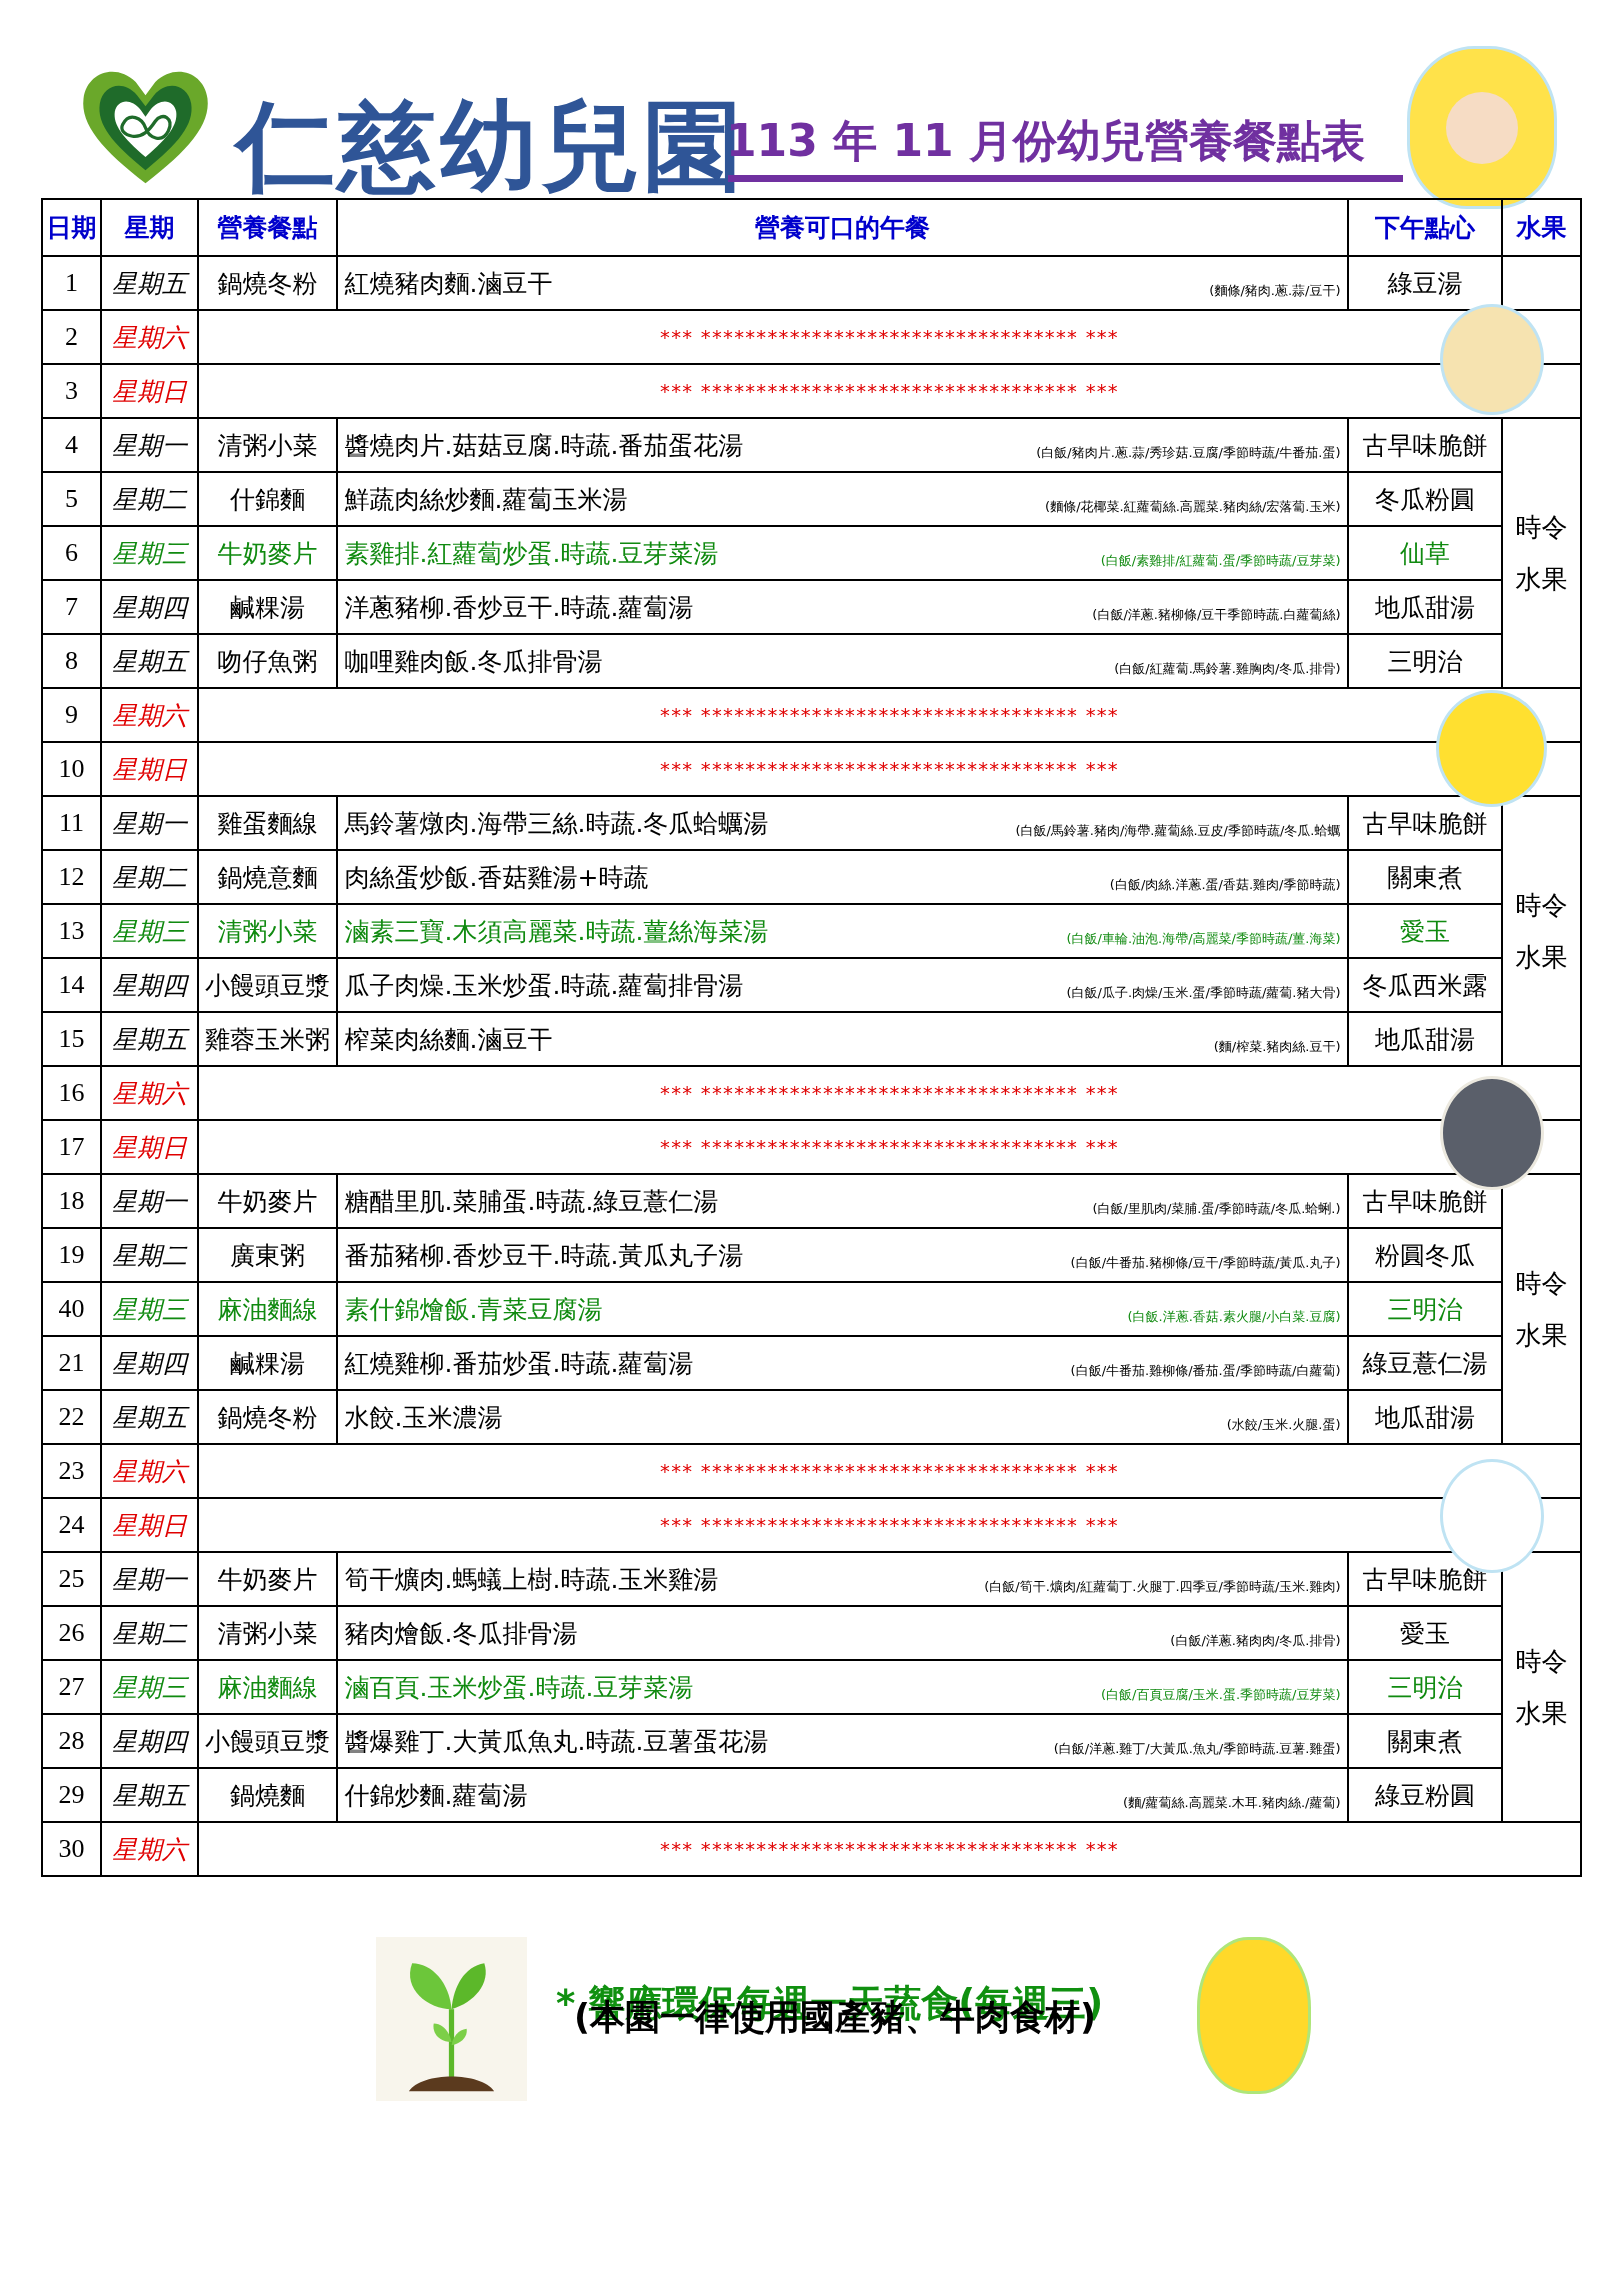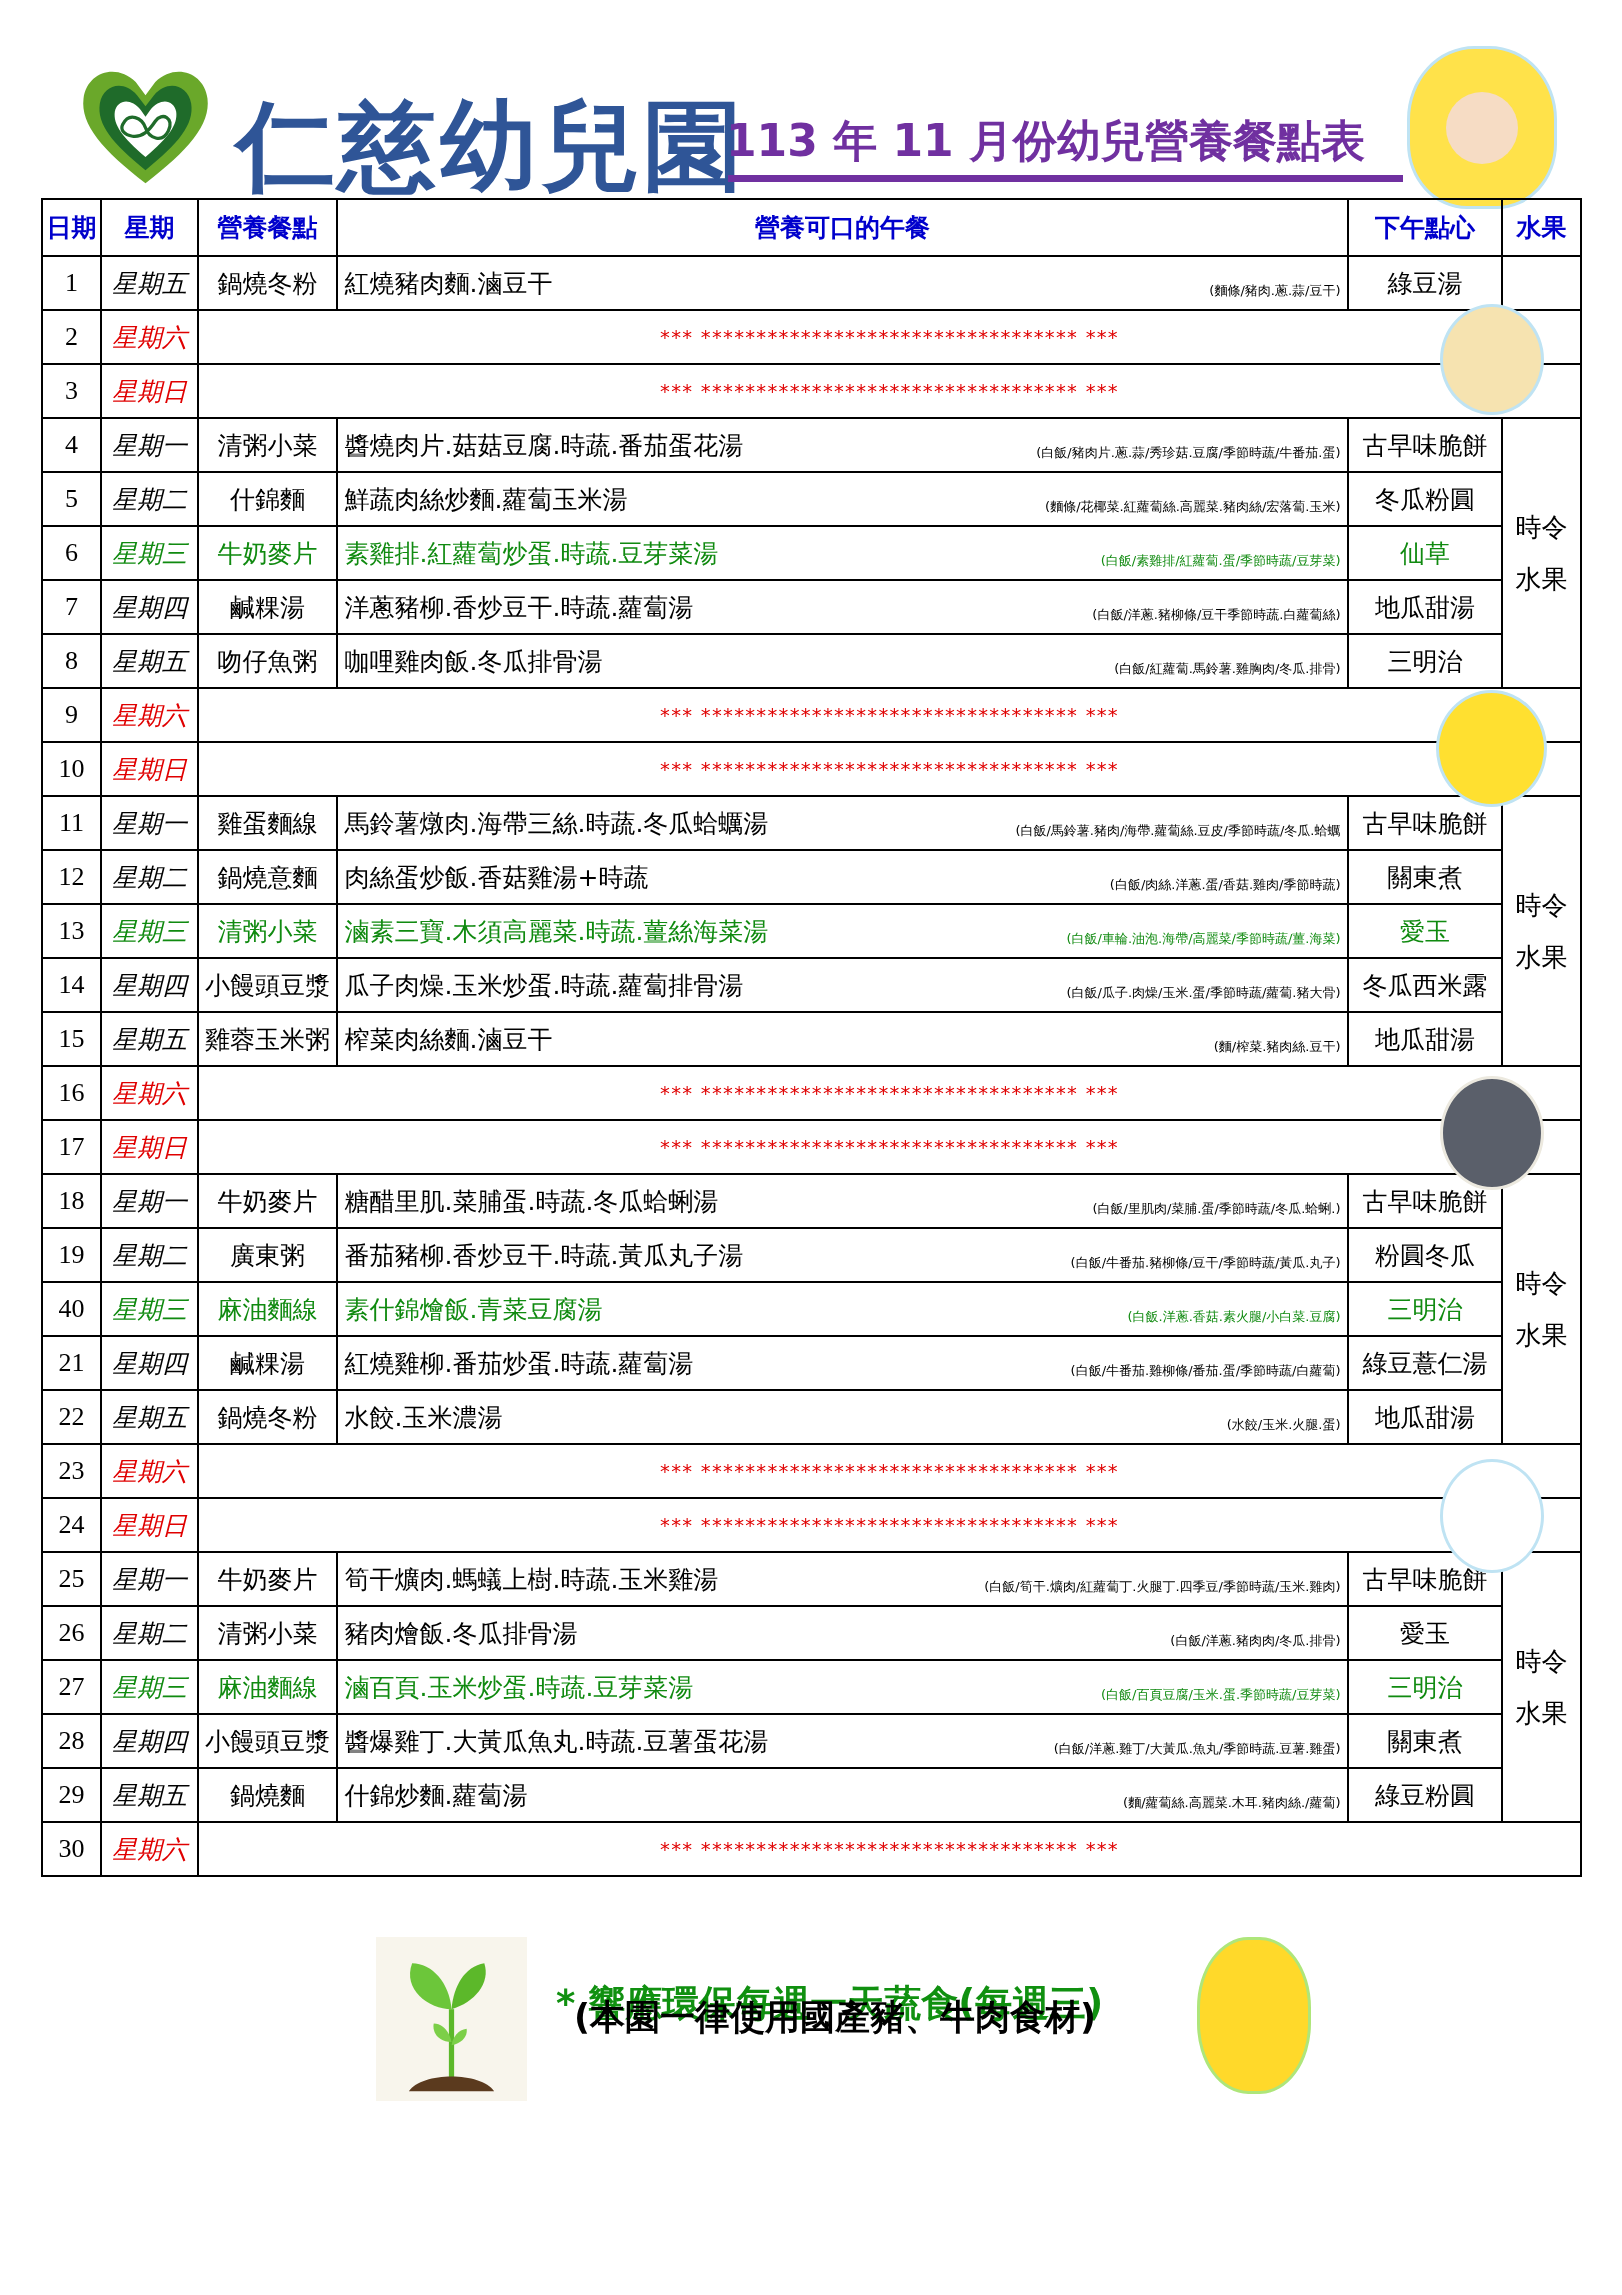--- a/index.html
+++ b/index.html
@@ -172,21 +172,21 @@
       </tr>
       <tr>
         <td class="date">17</td>
         <td class="dow red">星期日</td>
         <td class="holiday" colspan="4">***  **********************************     ***</td>
       </tr>
       <tr>
         <td class="date">18</td>
         <td class="dow ">星期一</td>
         <td class="set ">牛奶麥片</td>
-        <td class="lunch "><span>糖醋里肌.菜脯蛋.時蔬.冬瓜蛤蜊湯</span><span class="ing">(白飯/里肌肉/菜脯.蛋/季節時蔬/冬瓜.蛤蜊.)</span></td>
+        <td class="lunch "><span>糖醋里肌.菜脯蛋.時蔬.綠豆薏仁湯</span><span class="ing">(白飯/里肌肉/菜脯.蛋/季節時蔬/冬瓜.蛤蜊.)</span></td>
         <td class="snack ">古早味脆餅</td>
         <td class="fruit" rowspan="5"><span>時令</span><br><span>水果</span></td>
       </tr>
       <tr>
         <td class="date">19</td>
         <td class="dow ">星期二</td>
         <td class="set ">廣東粥</td>
         <td class="lunch "><span>番茄豬柳.香炒豆干.時蔬.黃瓜丸子湯</span><span class="ing">(白飯/牛番茄.豬柳條/豆干/季節時蔬/黃瓜.丸子)</span></td>
         <td class="snack ">粉圓冬瓜</td>
       </tr>

